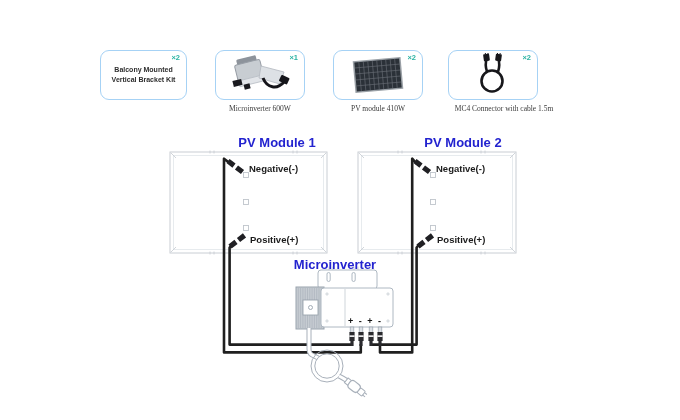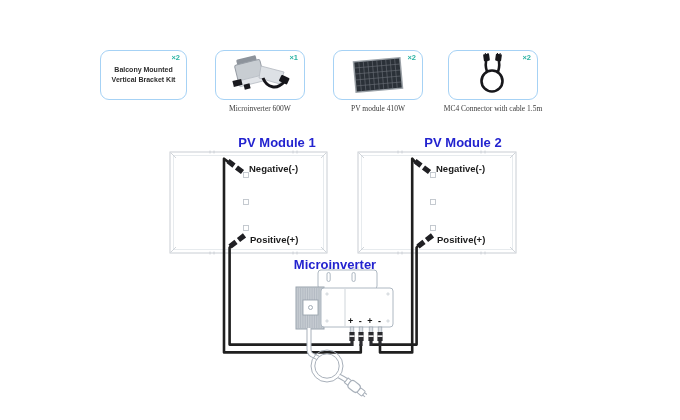--- a/index.html
+++ b/index.html
@@ -75,21 +75,21 @@
       <path d="M 26,18.5 C 24,13 24.5,9 26,5" fill="none" stroke="#17171b" stroke-width="2.6"></path>
       <path d="M 37,19 C 39,13 38.5,9 37,5" fill="none" stroke="#17171b" stroke-width="2.6"></path>
       <rect x="22.5" y="1" width="6" height="7" rx="1" transform="rotate(-8 25.5 4.5)" fill="#17171b"></rect>
       <rect x="34.5" y="1" width="6" height="7" rx="1" transform="rotate(8 37.5 4.5)" fill="#17171b"></rect>
       <path d="M24.5,1 L24,-1 M27,1 L27,-1 M36.5,1 L36.5,-1 M39,1 L39.5,-1" stroke="#17171b" stroke-width="1"></path>
     </svg>
   </div>
 
   <div class="card-label" style="left:205px;width:110px;">Microinverter 600W</div>
   <div class="card-label" style="left:323px;width:110px;">PV module 410W</div>
-  <div class="card-label" style="left:428px;width:130px;">MC4 Connector with cable 1.5m</div>
+  <div class="card-label" style="left:439px;width:130px;">MC4 Connector with cable 1.5m</div>
 
   <svg class="wiring" viewBox="0 0 680 420">
 
     <g>
       <rect class="panel-outer" x="170" y="152" width="157" height="101"></rect>
       <rect class="panel-inner" x="173.5" y="155.5" width="150" height="94"></rect>
       <path class="panel-tick" d="M171,153 L176,158 M326,153 L321,158 M171,252 L176,247 M326,252 L321,247"></path>
       <path class="panel-tick" d="M210,150.5 V153.5 M214,150.5 V153.5 M293,150.5 V153.5 M297,150.5 V153.5 M210,251.5 V254.5 M214,251.5 V254.5 M293,251.5 V254.5 M297,251.5 V254.5"></path>
       <rect class="jbox" x="243.5" y="172.5" width="5" height="5"></rect>
       <rect class="jbox" x="243.5" y="199.5" width="5" height="5"></rect>

